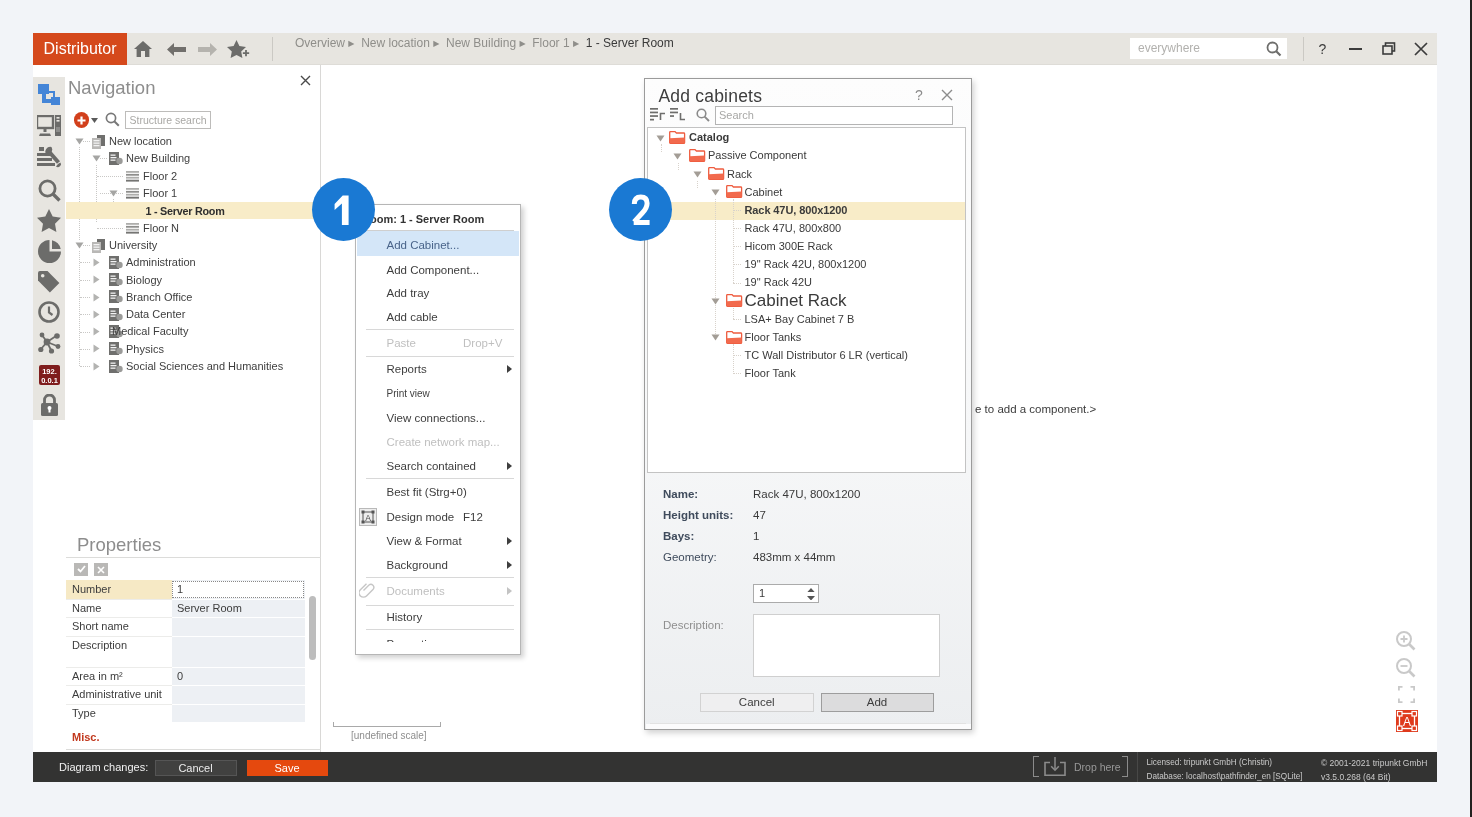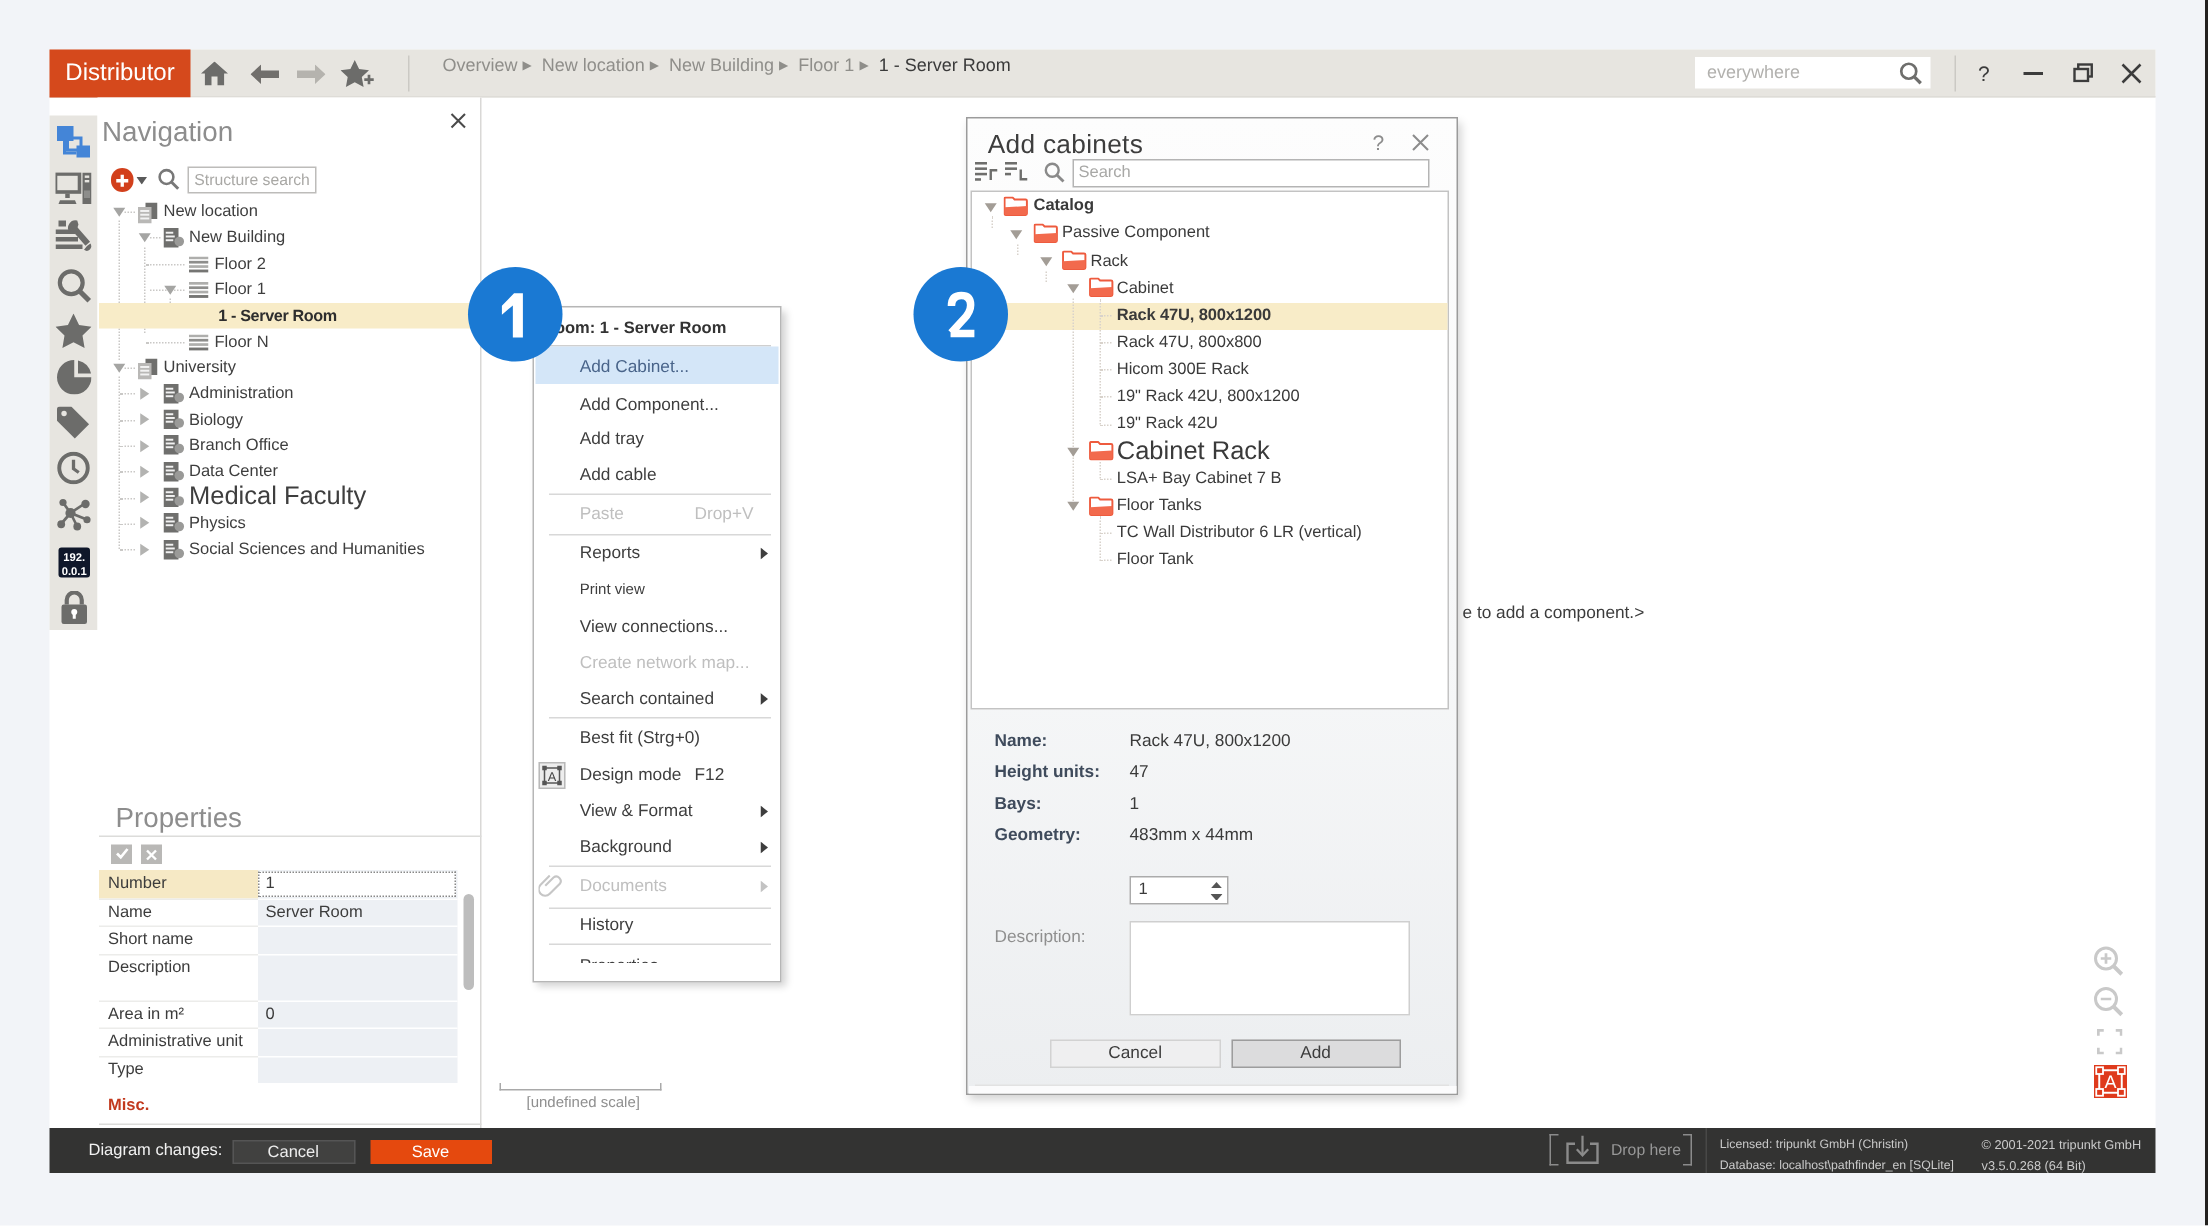--- a/index.html
+++ b/index.html
@@ -123,21 +123,21 @@
     <g fill="#6c6c6a">
       <circle cx="9" cy="10" r="3.4"></circle>
       <circle cx="4" cy="3" r="2.4"></circle>
       <circle cx="19" cy="4" r="2.8"></circle>
       <circle cx="2.8" cy="17.5" r="2.6"></circle>
       <circle cx="13.5" cy="19" r="2.6"></circle>
       <circle cx="20" cy="14.5" r="2.4"></circle>
     </g>
   </svg>
 
-<div class="abs" style="left:39px;top:365px;width:21px;height:20px;background:#0f172a;border-radius:2px;color:#fff;font-size:7.5px;font-weight:bold;text-align:center;line-height:9px;padding-top:2px">192.<br>0.0.1</div>
+<div class="abs" style="left:39px;top:365px;width:21px;height:20px;background:#7f1d1d;border-radius:2px;color:#fff;font-size:7.5px;font-weight:bold;text-align:center;line-height:9px;padding-top:2px">192.<br>0.0.1</div>
 
 <svg class="abs" style="left:39px;top:394px" width="21" height="22" viewBox="0 0 21 22">
     <path d="M5.5 9 L5.5 6 a5 5 0 0 1 10 0 L15.5 9" fill="none" stroke="#6c6c6a" stroke-width="2.8"></path>
     <rect x="2" y="9" width="17" height="13" rx="1.5" fill="#6c6c6a"></rect>
     <circle cx="10.5" cy="14" r="2" fill="#fff"></circle>
     <rect x="9.5" y="14" width="2" height="4.5" fill="#fff"></rect>
   </svg>
 
 <div class="abs" style="left:65px;top:65px;width:256px;height:687px;background:#fff;border-right:1px solid #d9d8d6"></div>
 <div class="abs" style="left:68px;top:77px;font-size:18.5px;color:#8d8d8d">Navigation</div>
@@ -281,21 +281,21 @@
 <svg class="abs" style="left:92.5px;top:327.1px" width="7" height="9" viewBox="0 0 7 9">
     <path d="M0.5 0.5 L6.5 4.5 0.5 8.5 Z" fill="#b3b3b1"></path>
   </svg>
 <svg class="abs" style="left:109px;top:325.0px" width="14" height="14" viewBox="0 0 14 14">
     <rect x="0" y="0" width="10" height="13" fill="#6f6f6d"></rect>
     <rect x="1.5" y="2.5" width="5" height="1.3" fill="#f2f2f2"></rect>
     <rect x="1.5" y="5" width="6" height="1.3" fill="#f2f2f2"></rect>
     <rect x="1.5" y="7.5" width="5" height="1.3" fill="#f2f2f2"></rect>
     <circle cx="10.5" cy="9" r="3.2" fill="#9a9a98"></circle>
   </svg>
-<div class="abs" style="left:126px;top:324.4px;font-size:17px;line-height:14.5px;color:#3e3e3e">Medical Faculty</div>
+<div class="abs" style="left:112px;top:324.4px;font-size:11px;line-height:14.5px;color:#3e3e3e">Medical Faculty</div>
 <div class="abs" style="left:80px;top:331.6px;width:10px;height:1px;border-top:1px dotted #c9c8c6"></div>
 <svg class="abs" style="left:92.5px;top:344.4px" width="7" height="9" viewBox="0 0 7 9">
     <path d="M0.5 0.5 L6.5 4.5 0.5 8.5 Z" fill="#b3b3b1"></path>
   </svg>
 <svg class="abs" style="left:109px;top:342.3px" width="14" height="14" viewBox="0 0 14 14">
     <rect x="0" y="0" width="10" height="13" fill="#6f6f6d"></rect>
     <rect x="1.5" y="2.5" width="5" height="1.3" fill="#f2f2f2"></rect>
     <rect x="1.5" y="5" width="6" height="1.3" fill="#f2f2f2"></rect>
     <rect x="1.5" y="7.5" width="5" height="1.3" fill="#f2f2f2"></rect>
     <circle cx="10.5" cy="9" r="3.2" fill="#9a9a98"></circle>
@@ -557,21 +557,21 @@
 <div class="abs" style="left:733px;top:355.2px;width:8px;height:1px;border-top:1px dotted #d8d2cb"></div>
 <div class="abs" style="left:744.5px;top:348.0px;font-size:11px;line-height:14.5px;font-weight:normal;color:#3a3a3a">TC Wall Distributor 6 LR (vertical)</div>
 <div class="abs" style="left:733px;top:373.4px;width:8px;height:1px;border-top:1px dotted #d8d2cb"></div>
 <div class="abs" style="left:744.5px;top:366.2px;font-size:11px;line-height:14.5px;font-weight:normal;color:#3a3a3a">Floor Tank</div>
 <div class="abs" style="left:663px;top:487.5px;font-size:11.5px;font-weight:bold;color:#3f4b5c">Name:</div>
 <div class="abs" style="left:753px;top:487.5px;font-size:11.5px;color:#3a3a3a">Rack 47U, 800x1200</div>
 <div class="abs" style="left:663px;top:509px;font-size:11.5px;font-weight:bold;color:#3f4b5c">Height units:</div>
 <div class="abs" style="left:753px;top:509px;font-size:11.5px;color:#3a3a3a">47</div>
 <div class="abs" style="left:663px;top:529.5px;font-size:11.5px;font-weight:bold;color:#3f4b5c">Bays:</div>
 <div class="abs" style="left:753px;top:529.5px;font-size:11.5px;color:#3a3a3a">1</div>
-<div class="abs" style="left:663px;top:550.5px;font-size:11.5px;font-weight:bold;color:#3f4b5c">Geometry:</div>
+<div class="abs" style="left:663px;top:550.5px;font-size:11.5px;font-weight:normal;color:#3f4b5c">Geometry:</div>
 <div class="abs" style="left:753px;top:550.5px;font-size:11.5px;color:#3a3a3a">483mm x 44mm</div>
 <div class="abs" style="left:753px;top:583.5px;width:66px;height:19px;background:#fff;border:1px solid #ababab"></div>
 <div class="abs" style="left:759px;top:583.5px;height:19px;line-height:19px;font-size:11px;color:#3a3a3a">1</div>
 <svg class="abs" style="left:807px;top:587.5px" width="8" height="4.5" viewBox="0 0 8 4.5">
     <path d="M4 0 L8 4.5 0 4.5 Z" fill="#555"></path>
   </svg>
 <svg class="abs" style="left:807px;top:595.5px" width="8" height="4.5" viewBox="0 0 8 4.5">
     <path d="M0 0 L8 0 4 4.5 Z" fill="#555"></path>
   </svg>
 <div class="abs" style="left:663px;top:619px;font-size:11.5px;color:#8f8f8f">Description:</div>

